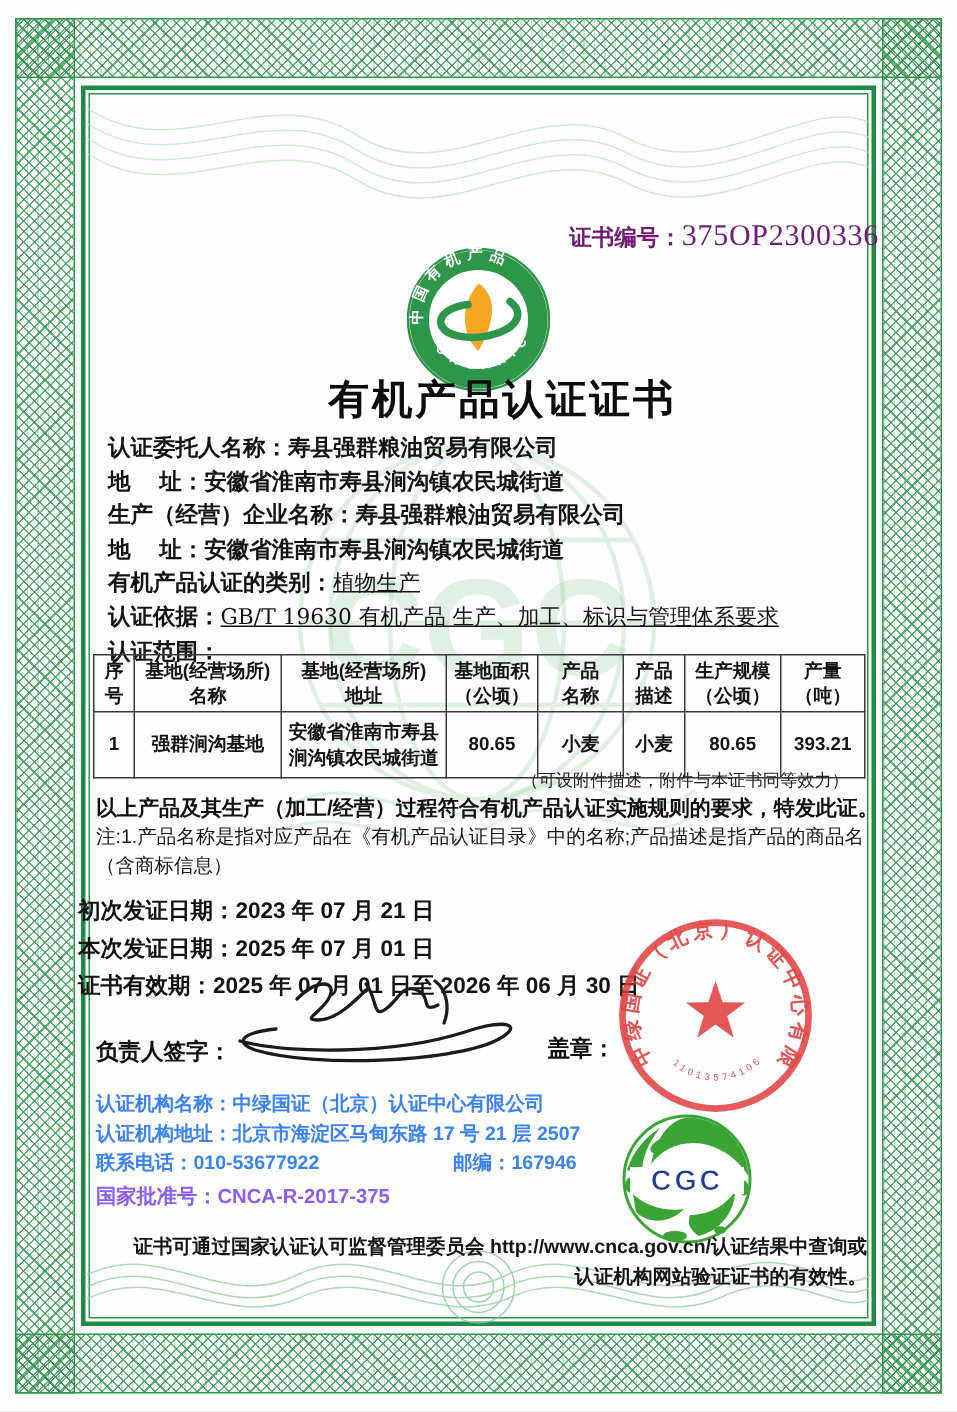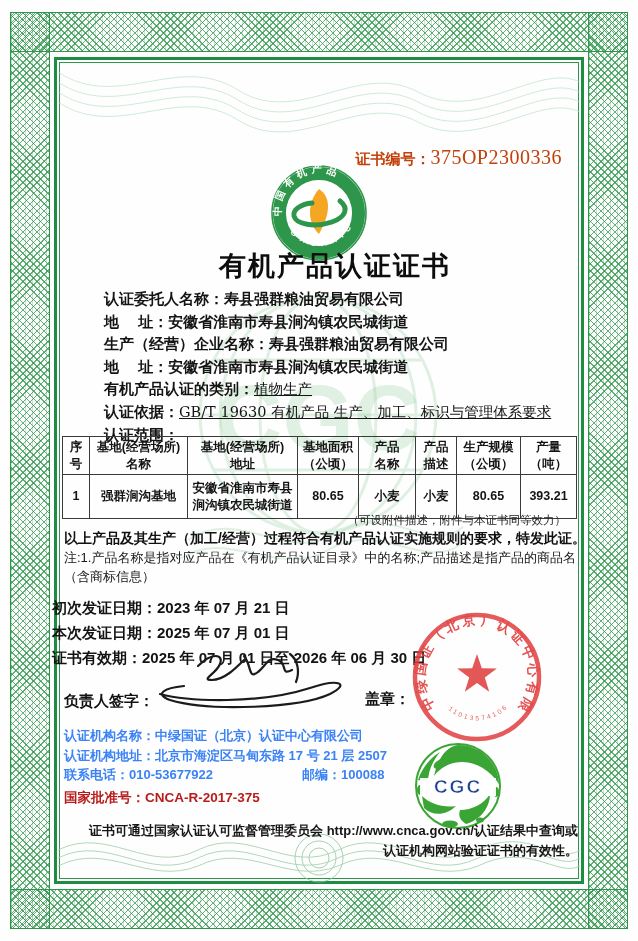--- a/index.html
+++ b/index.html
@@ -20,50 +20,50 @@
 
   
   .frame { position:absolute; inset:57px 54px; border:3px solid #1f8c44; }
   .frame-inner { position:absolute; inset:2px; border:1px solid #2d964a; }
 
   
   .deco { position:absolute; pointer-events:none; }
 
   
   .abs { position:absolute; }
-  .cert-line { top:146px; right:76px; font-size:15px; color:#c2410c; }
+  .cert-line { top:146px; right:52px; font-size:15px; color:#701a75; }
   .kai { font-family:"DejaVu Serif", serif; }
   .cert-label { font-weight:700; font-family:"DejaVu Serif", serif; }
   .cert-num { font-family:"Liberation Serif", serif; font-size:20px; letter-spacing:.5px; }
 
   .logo-wrap { top:164px; left:50%; transform:translateX(-50%); }
 
   .page-title { top:248px; left:16px; width:100%; text-align:center; font-size:27px; font-weight:700; color:#0d0d0d; letter-spacing:2px; }
 
-  .fields { top:288px; left:72px; right:60px; font-size:15px; font-weight:700; color:#141414;margin-left:32px; }
+  .fields { top:288px; left:72px; right:60px; font-size:15px; font-weight:700; color:#141414; }
   .fields .frow { line-height:22.6px; white-space:nowrap; }
   .fields .kai-val { font-weight:400; font-size:14.5px;text-decoration:underline; }
 
   table.scope { position:absolute; top:436px; left:62px; border-collapse:collapse; table-layout:fixed;
       font-size:12.5px; color:#141414; text-align:center; }
   table.scope th, table.scope td { border:1.4px solid #3a3a3a; padding:2px 1px; white-space:pre-line; }
   table.scope th { font-weight:700; height:38px; line-height:1.3; }
   table.scope td { height:44px; font-weight:700; line-height:1.35; }
 
   .attach-note { top:513px; right:72px; font-size:11.5px; color:#222; font-family:"DejaVu Serif", serif; }
   .statement { top:530px; left:64px; font-size:14px; font-weight:700; color:#111; white-space:nowrap; }
   .notes { top:549px; left:64px; font-size:13px; color:#181818; line-height:18.5px; }
   .dates { top:595px; left:52px; font-size:15px; font-weight:700; color:#131313; line-height:25px; }
 
   .sign-label { top:692px; left:64px; font-size:15px; font-weight:700; color:#111; }
   .seal-label { top:690px; left:365px; font-size:15px; font-weight:700; color:#111;text-align:center; }
 
   .org { top:726px; left:64px; font-size:13px; font-weight:700; color:#3b82f6; line-height:19.5px; }
   .org .tel-part { display:inline-block; width:238px; }
-  .approval { top:789px; left:64px; font-size:13.5px; font-weight:700; color:#b91c1c; }
+  .approval { top:789px; left:64px; font-size:13.5px; font-weight:700; color:#8b5cf6; }
   .footer-note { top:821px; left:64px; right:60px; font-size:13px; font-weight:700; color:#161616; line-height:20px; z-index:6;text-align:right; }
 
   .signature-svg { top:646px; left:140px; z-index:4; }
   .seal-svg { top:610px; left:410px; z-index:5; opacity:.92; }
   .cgc-svg { top:740px; left:410px; z-index:2; }
   .wm { top:275px; left:168px; z-index:0; }
   .content-layer { position:absolute; inset:0; z-index:3; }
 </style>
 </head>
 <body>
@@ -207,21 +207,21 @@
       <div>本次发证日期：2025 年 07 月 01 日</div>
       <div>证书有效期：2025 年 07 月 01 日至 2026 年 06 月 30 日</div>
     </div>
 
     <div class="abs sign-label">负责人签字：</div>
     <div class="abs seal-label">盖章：</div>
 
     <div class="abs org">
       <div>认证机构名称：中绿国证（北京）认证中心有限公司</div>
       <div>认证机构地址：北京市海淀区马甸东路 17 号 21 层 2507</div>
-      <div><span class="tel-part">联系电话：010-53677922</span><span>邮编：100088</span></div>
+      <div><span class="tel-part">联系电话：010-53677922</span><span>邮编：167946</span></div>
     </div>
     <div class="abs approval">国家批准号：CNCA-R-2017-375</div>
 
     <div class="abs footer-note">
       <div>证书可通过国家认证认可监督管理委员会 http://www.cnca.gov.cn/认证结果中查询或</div>
       <div>认证机构网站验证证书的有效性。</div>
     </div>
   </div>
 
   <svg class="abs signature-svg" width="230" height="72" viewBox="0 0 230 72">

